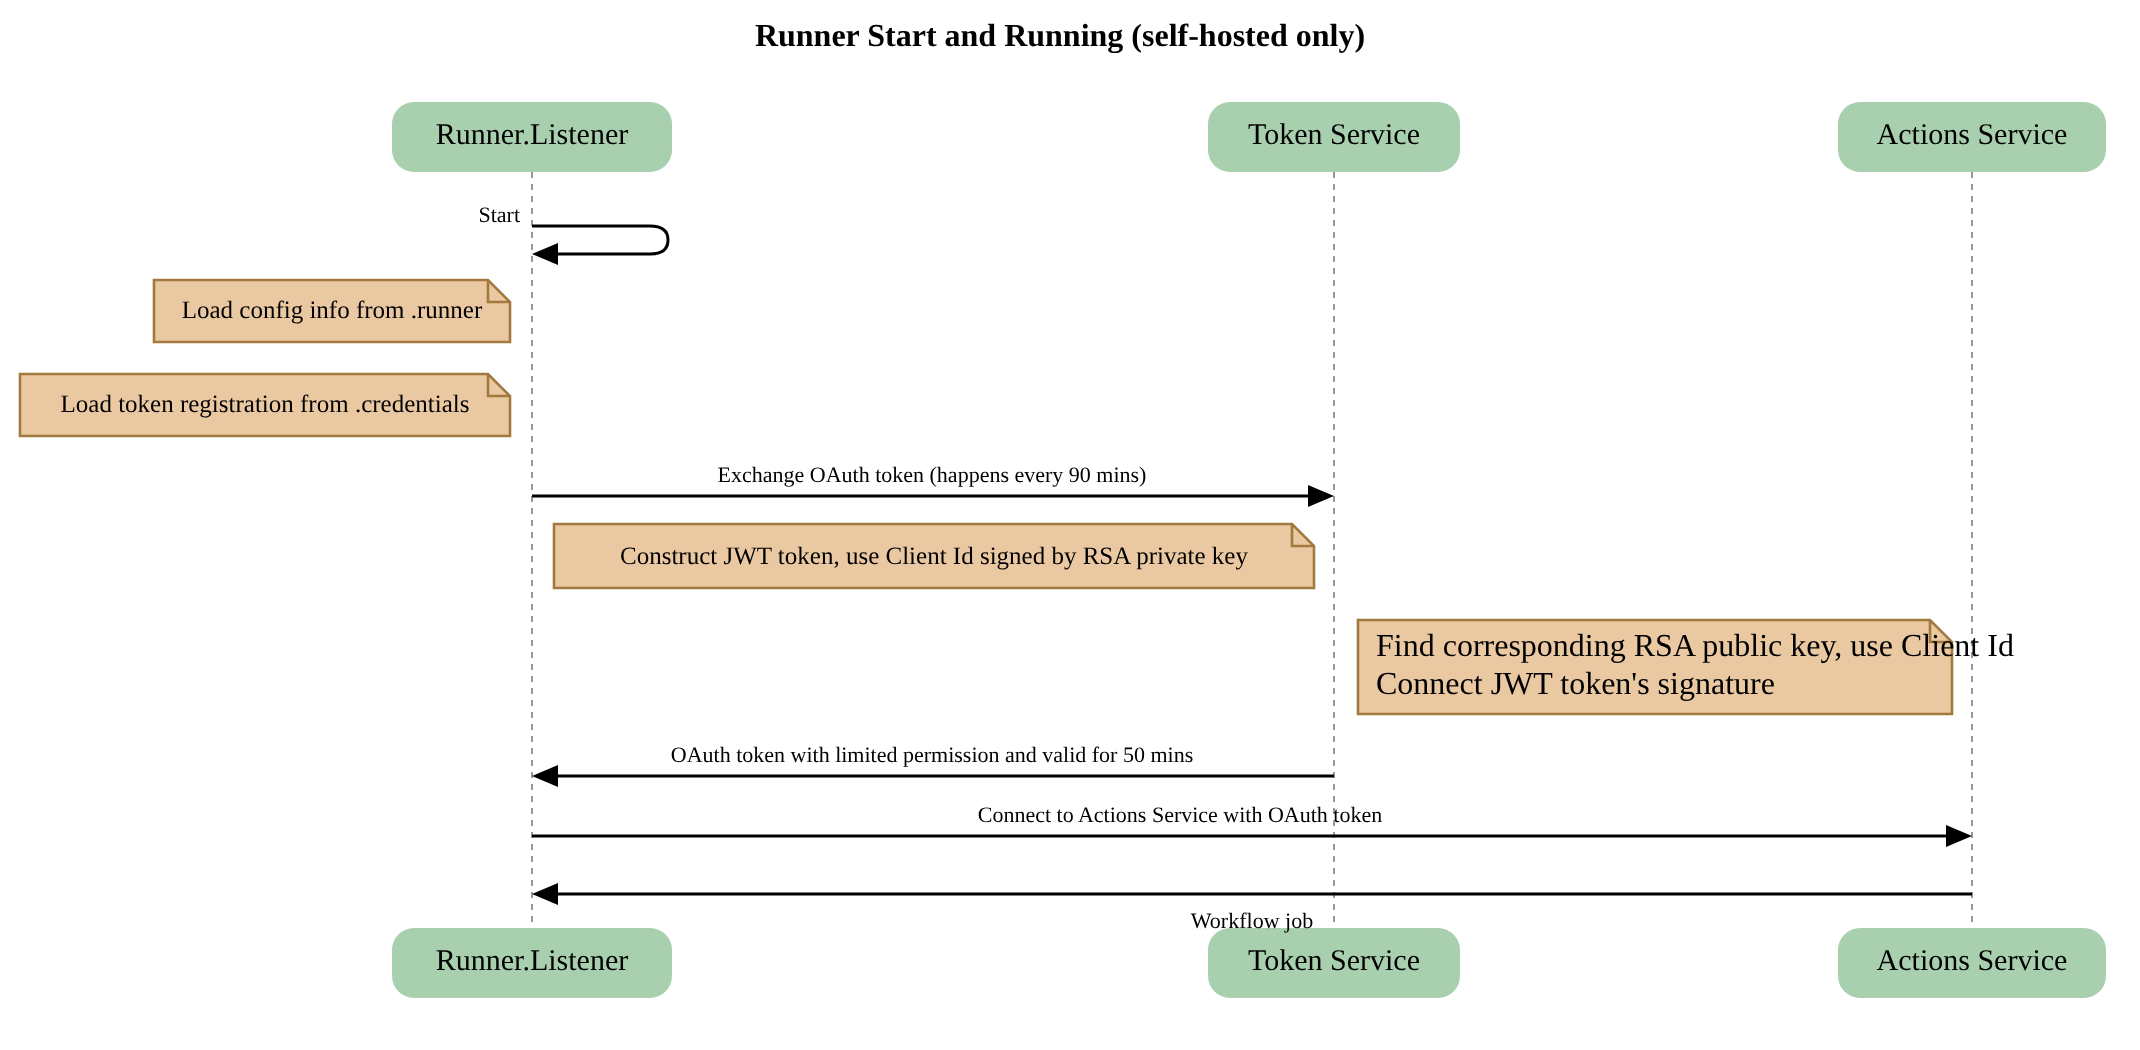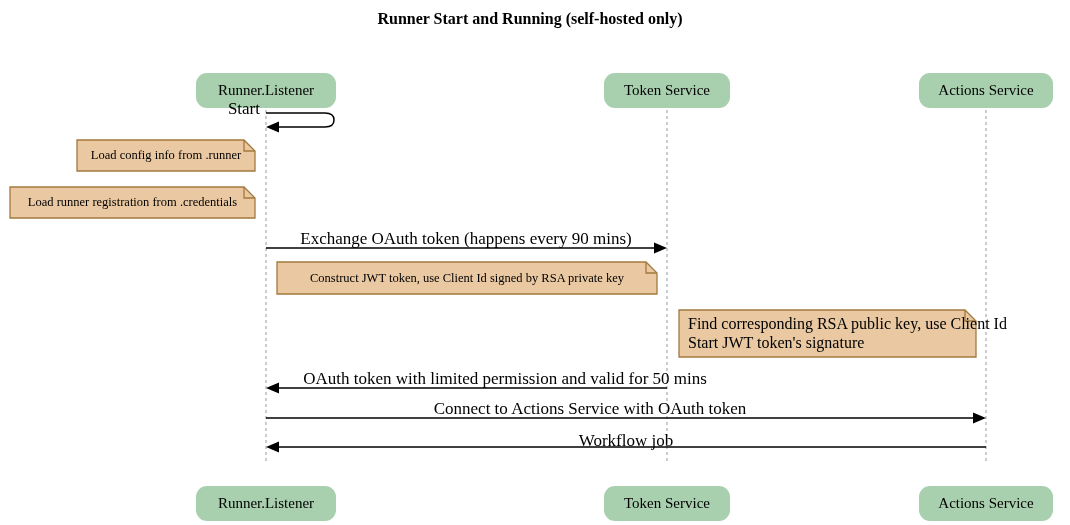--- a/index.html
+++ b/index.html
@@ -18,23 +18,23 @@
   .note-fold{fill:none;stroke:var(--note-border,#a2793e);stroke-width:1.3;}
   .title{
     position:absolute;left:0;top:10px;width:1060px;text-align:center;
     font-weight:bold;font-size:16px;white-space:nowrap;
   }
   .actor{
     position:absolute;height:35px;
     background:var(--actor-fill,#a8d0ae);
     border-radius:11px;
     display:flex;align-items:center;justify-content:center;
-    font-size:15px;white-space:nowrap;margin-top:22px;
+    font-size:15px;white-space:nowrap;
   }
-  .lbl{position:absolute;font-size:17px;white-space:nowrap;line-height:15px;}
+  .lbl{position:absolute;font-size:11px;white-space:nowrap;line-height:15px;}
   .lbl-center{transform:translateX(-50%);}
   .lbl-right{text-align:right;}
   .note-text{
     position:absolute;font-size:12.5px;white-space:nowrap;
     display:flex;align-items:center;justify-content:center;text-align:center;border-radius:12px;
   }
   .note-text-left{
     position:absolute;font-size:16px;white-space:nowrap;
     text-align:left;line-height:19px;
   }
@@ -83,25 +83,25 @@
   <div class="actor" style="left:196px;top:51px;width:140px;">Runner.Listener</div>
   <div class="actor" style="left:604px;top:51px;width:126px;">Token Service</div>
   <div class="actor" style="left:919px;top:51px;width:134px;">Actions Service</div>
 
   <div class="actor" style="left:196px;top:464px;width:140px;">Runner.Listener</div>
   <div class="actor" style="left:604px;top:464px;width:126px;">Token Service</div>
   <div class="actor" style="left:919px;top:464px;width:134px;">Actions Service</div>
 
   <div class="lbl lbl-right" style="left:170px;top:101px;width:90px;">Start</div>
   <div class="lbl lbl-center" style="left:466px;top:231px;">Exchange OAuth token (happens every 90 mins)</div>
-  <div class="lbl lbl-center" style="left:466px;top:371px;margin-left:39px;">OAuth token with limited permission and valid for 50 mins</div>
+  <div class="lbl lbl-center" style="left:466px;top:371px;">OAuth token with limited permission and valid for 50 mins</div>
   <div class="lbl lbl-center" style="left:590px;top:401px;">Connect to Actions Service with OAuth token</div>
-  <div class="lbl lbl-center" style="left:626px;top:433px;">Workflow job</div>
+  <div class="lbl lbl-center" style="left:626px;top:454px;">Workflow job</div>
 
   <div class="note-text" style="left:77px;top:140px;width:178px;height:31px;">Load config info from .runner</div>
-  <div class="note-text" style="left:10px;top:187px;width:245px;height:31px;">Load runner registration from .credentials</div>
+  <div class="note-text" style="left:10px;top:187px;width:245px;height:31px;">Load token registration from .credentials</div>
   <div class="note-text" style="left:277px;top:262px;width:380px;height:32px;">Construct JWT token, use Client Id signed by RSA private key</div>
   <div class="note-text-left" style="left:688px;top:314px;width:282px;">
     <div>Find corresponding RSA public key, use Client Id</div>
-    <div>Start JWT token's signature</div>
+    <div>Connect JWT token's signature</div>
   </div>
 
 </div>
 
 </body></html>

